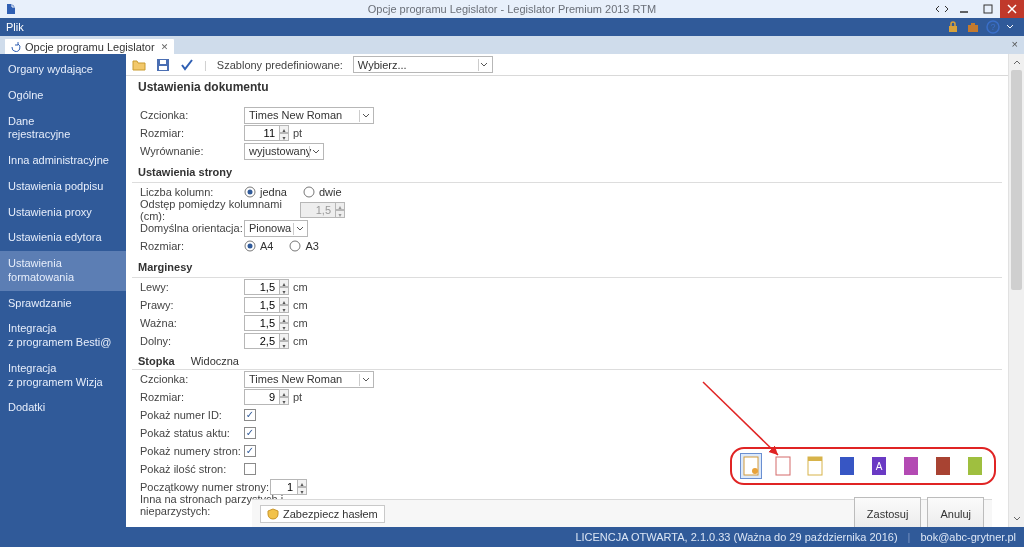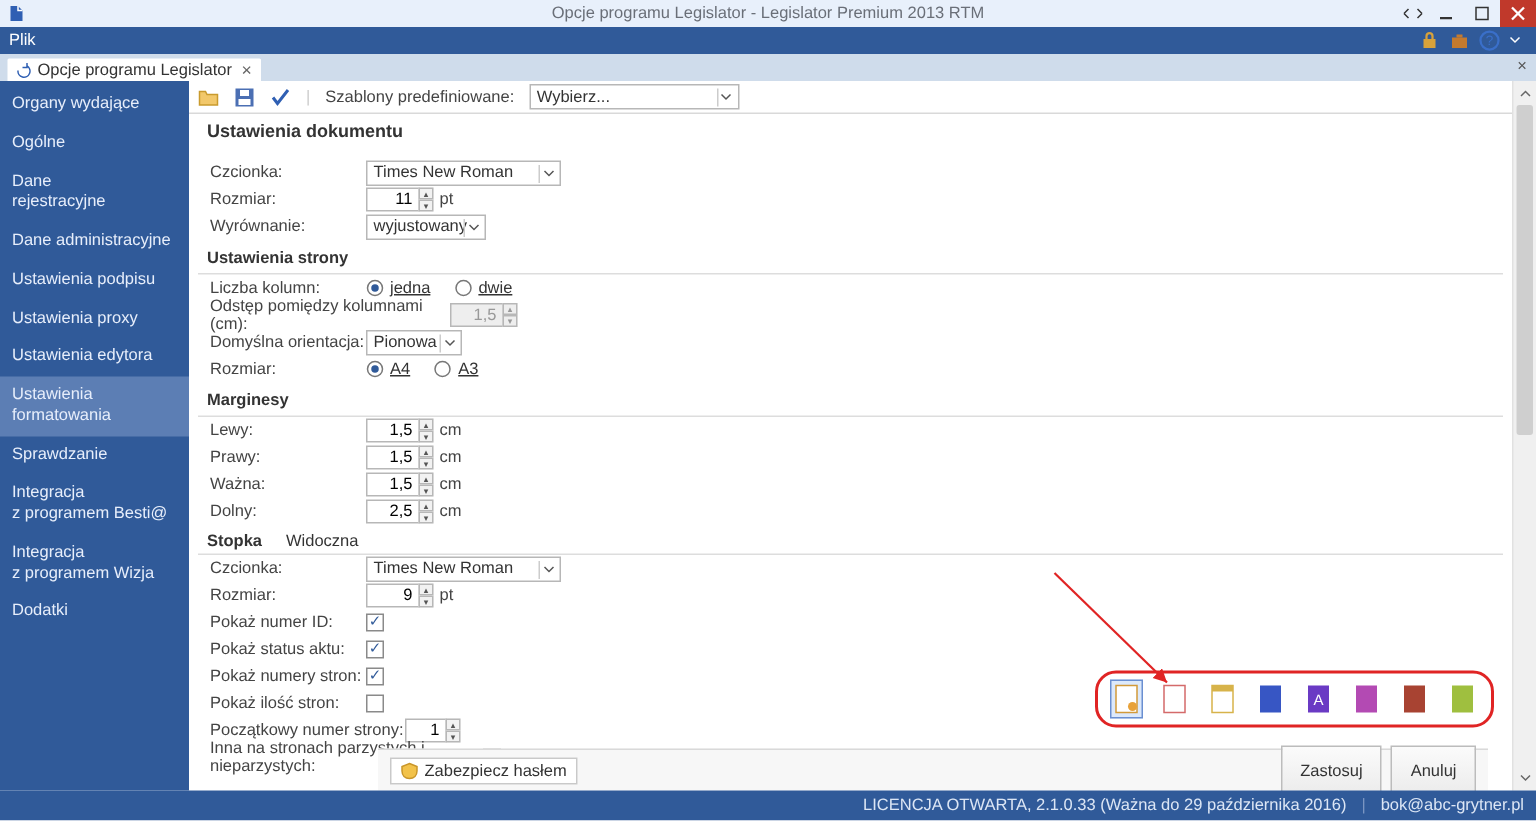--- a/index.html
+++ b/index.html
@@ -47,21 +47,21 @@
   .scroll-arrow { height:16px;display:flex;align-items:center;justify-content:center;color:#666;}
   .scroll-thumb { position:absolute; left:2px; right:2px; background:#cfcfcf; border-radius:2px;}
 
   .section-title { font-size:12px; font-weight:bold; color:#333; padding:4px 6px; }
   .section-sub  { font-size:11px; font-weight:bold; color:#333; padding:4px 6px; border-bottom:1px solid #ddd; margin-top:2px; }
 
   .form { padding:0 6px 8px 6px; flex:1; overflow:hidden; position:relative; }
   .row { display:flex; align-items:center; height:18px; margin-top:0; }
   .row .label { width:112px; padding-left:8px; color:#444; }
   .row .label.wide { width:168px; }
-  .row .radio { display:inline-flex;align-items:flex-start;gap:4px; margin-right:16px;text-decoration:underline; }
+  .row .radio { display:inline-flex;align-items:flex-start;gap:4px; margin-right:16px; }
   .row .num { width:36px; height:16px; border:1px solid #b7b7b7; text-align:right; padding-right:4px; font-size:11px; }
   .row .spin { display:inline-flex;flex-direction:column;margin-left:-1px;}
   .row .spin .sp { width:10px;height:8px;border:1px solid #b7b7b7;display:flex;align-items:center;justify-content:center;font-size:6px;color:#555;background:#f2f2f2;}
   .row .unit { margin-left:4px; color:#444;}
   .row .chk { width:12px;height:12px;border:1px solid #8a8a8a;display:inline-flex;align-items:center;justify-content:center;background:#fff;}
   .row .chk.checked::after { content:"✓"; color:#305a99; font-size:10px; line-height:1;}
   .row.disabled .num, .row.disabled .spin .sp { background:#eee; color:#999; }
 
   .icon-palette { position:absolute; right:12px; bottom:42px; border:2px solid #e02424; border-radius:14px; padding:4px 8px; display:flex; align-items:center; gap:10px; background:#fff;}
   .palette-box { width:22px;height:26px;display:flex;align-items:center;justify-content:center; border:1px solid transparent;}
@@ -164,21 +164,21 @@
 </div>
 
 <div class="workarea">
 
   <div class="sidebar">
     <div class="side-pad"></div>
     <div class="side-item">Organy wydające</div>
     <div class="side-item">Ogólne</div>
     <div class="side-item" style="white-space:pre-line;">Dane
 rejestracyjne</div>
-    <div class="side-item">Dane administracyjne</div>
+    <div class="side-item">Inna administracyjne</div>
     <div class="side-item">Ustawienia podpisu</div>
     <div class="side-item">Ustawienia proxy</div>
     <div class="side-item">Ustawienia edytora</div>
     <div class="side-item active">Ustawienia formatowania</div>
     <div class="side-item">Sprawdzanie</div>
     <div class="side-item" style="white-space:pre-line;">Integracja
 z programem Besti@</div>
     <div class="side-item" style="white-space:pre-line;">Integracja
 z programem Wizja</div>
     <div class="side-item">Dodatki</div>

